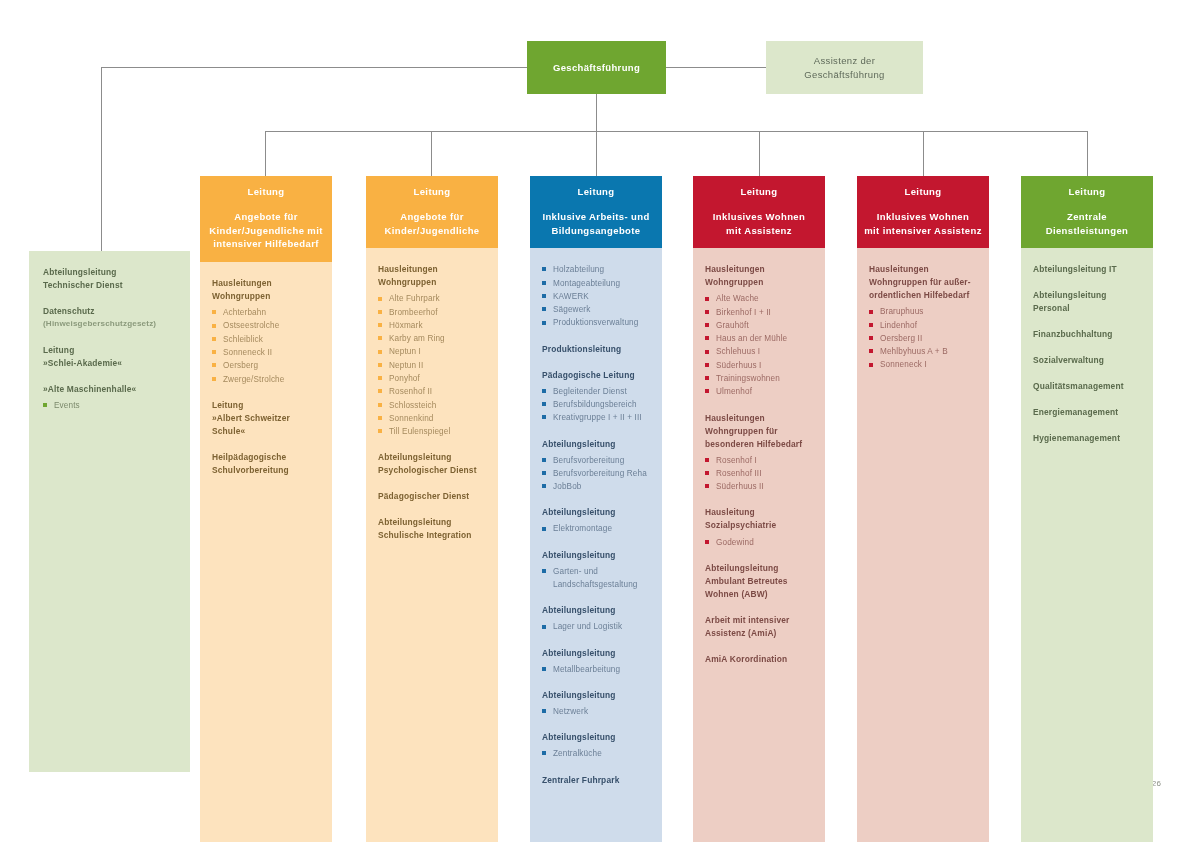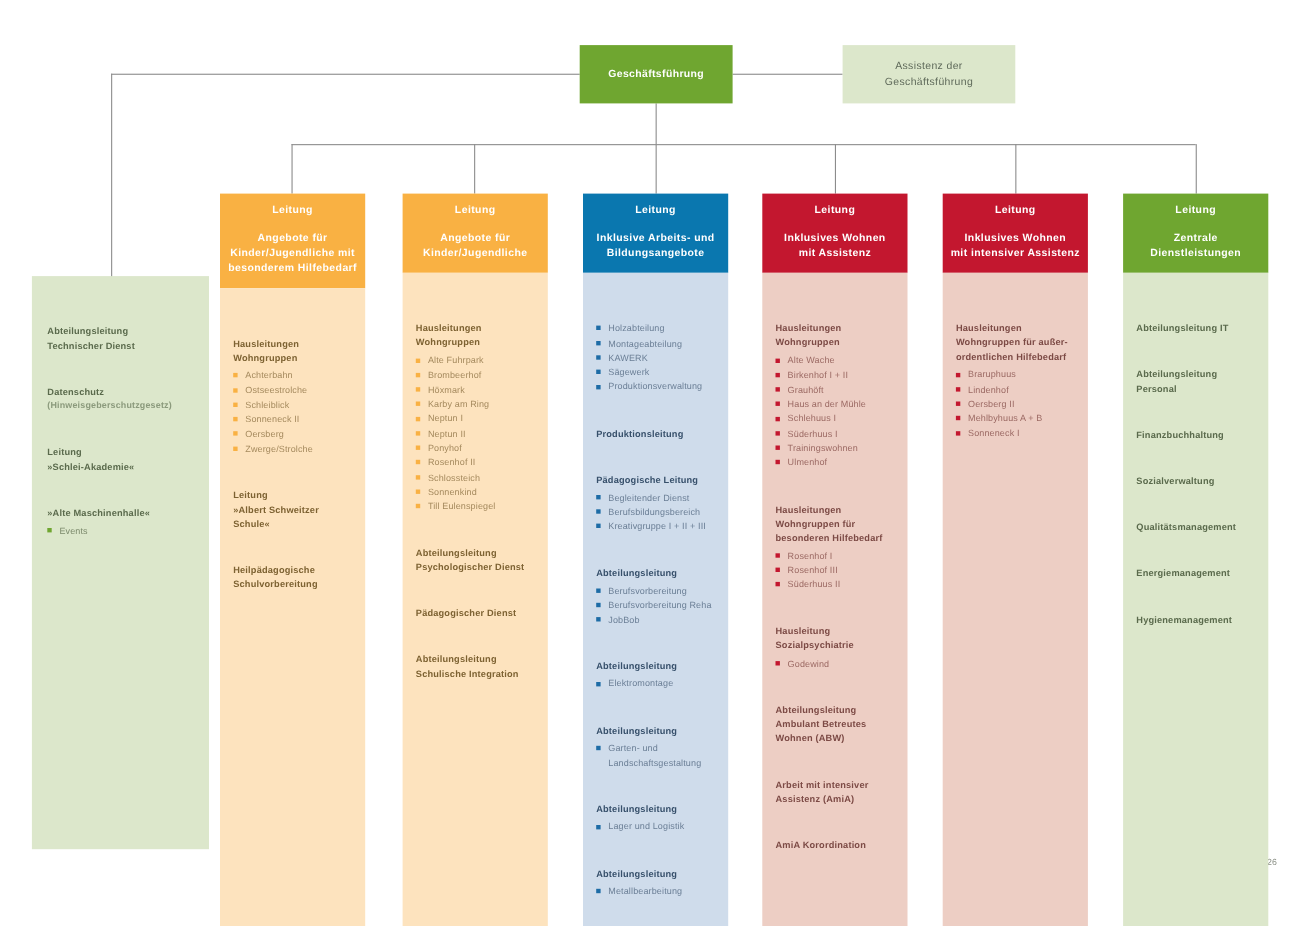--- a/index.html
+++ b/index.html
@@ -72,21 +72,21 @@
   #left-panel {
     position: absolute; left: 29px; top: 251px; width: 161px; height: 521px;
     background: #DCE7CB; padding: 15px 14px; z-index: 2;
   }
   #left-panel .grp { color: #5a6a4c; }
   #left-panel .li  { color: #7c8a6c; }
   #left-panel .bullet { background: #6FA630; }
   #left-panel .sub { color: #8b9a7c; font-weight: bold; }
 
   
-  .block { margin-bottom: 13px; margin-top: 29px; }
+  .block { margin-bottom: 13px; }
   .grp {
     font-size: 8.4px; font-weight: bold; line-height: 1.55;
     letter-spacing: .02em; margin-bottom: 3px;
   }
   .grp .sub { display: block; font-weight: normal; font-size: 8.1px; }
   ul.items { list-style: none; }
   li.li {
     font-size: 8.2px; line-height: 1.62; letter-spacing: .015em;
     position: relative; padding-left: 11px;
   }
@@ -147,21 +147,21 @@
             <span class="txt">Events</span>
           </li>
         </ul>
       </div>
     </div>
 
   <div id="columns-host">
       <div class="col t-orange" style="left: 200px;">
         <div class="col-header">
           <span class="role">Leitung</span>
-          <span class="name"><span>Angebote für</span><br><span>Kinder/Jugendliche mit</span><br><span>besonderem Hilfebedarf</span></span>
+          <span class="name"><span>Angebote für</span><br><span>Kinder/Jugendliche mit</span><br><span>intensiver Hilfebedarf</span></span>
         </div>
         <div class="col-body">
           <div class="block">
             <div class="grp"><span>Hausleitungen</span><br><span>Wohngruppen</span></div>
             <ul class="items">
               <li class="li">
                 <span class="bullet"></span>
                 <span class="txt">Achterbahn</span>
               </li>
               <li class="li">

